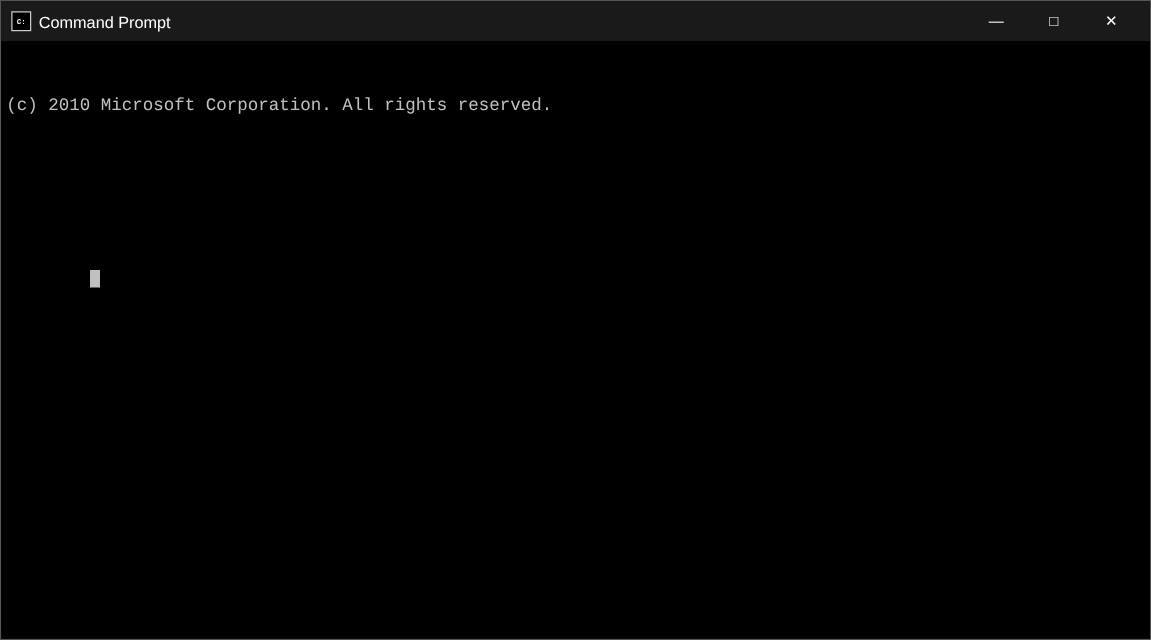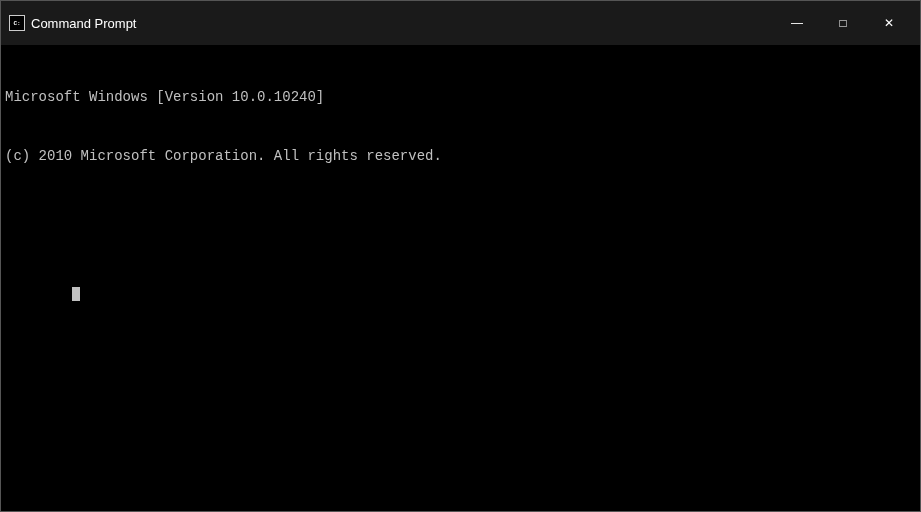--- a/index.html
+++ b/index.html
@@ -19,21 +19,21 @@
     .window {
       width: 921px;
       height: 512px;
       display: flex;
       flex-direction: column;
       border: 1px solid #555;
     }
 
     .title-bar {
       background: #1a1a1a;
-      height: 44px;
+      height: 32px;
       display: flex;
       align-items: center;
       padding: 0 8px;
       flex-shrink: 0;
       user-select: none;
     }
 
     .title-bar-icon {
       width: 16px;
       height: 16px;
@@ -135,21 +135,20 @@
     <span class="title-bar-title">Command Prompt</span>
     <div class="title-bar-controls">
       <button class="title-bar-btn">—</button>
       <button class="title-bar-btn">□</button>
       <button class="title-bar-btn close">✕</button>
     </div>
   </div>
 
   <div class="console-area">
     <div class="console-text">
-      <span class="console-line">Microsoft Windows [Version 10.0.10240]</span>
       <span class="console-line">(c) 2010 Microsoft Corporation. All rights reserved.</span>
       <span class="console-line">&nbsp;</span>
       <span class="console-line">
         <span class="cursor"></span>
       </span>
     </div>
   </div>
 </div>
 
 </body></html>

